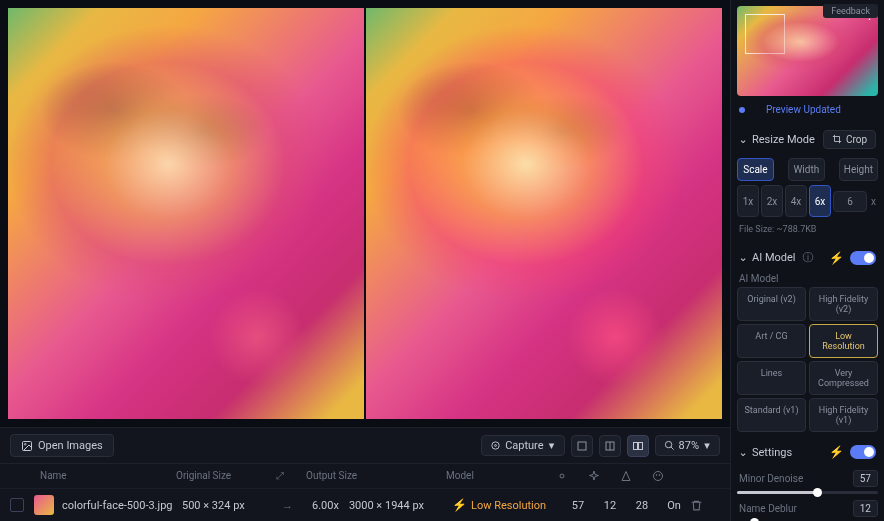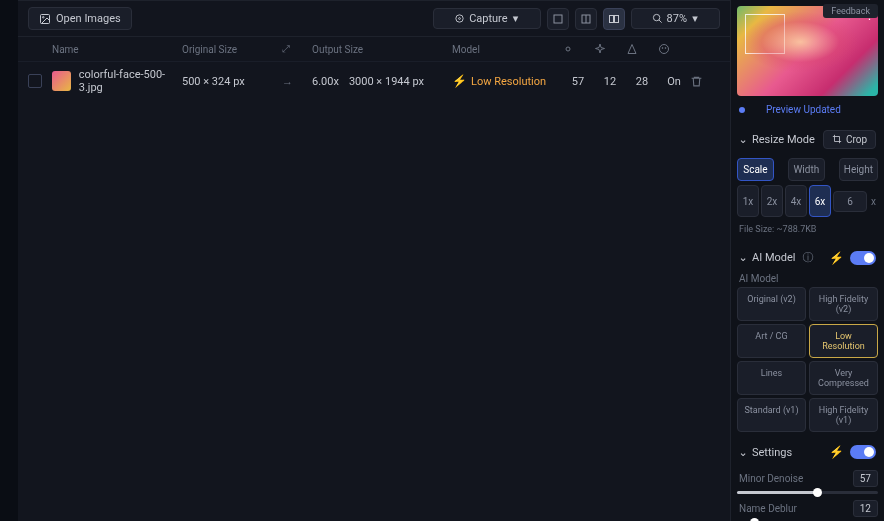--- a/index.html
+++ b/index.html
@@ -1,30 +1,30 @@
 <!DOCTYPE html>
 <html><head>
 <meta charset="utf-8">
 <style>
 *{margin:0;padding:0;box-sizing:border-box;font-family:-apple-system,BlinkMacSystemFont,"Segoe UI",Roboto,sans-serif}
 body{background:#0a0d14;color:#c5c8d0;font-size:11px;overflow:hidden;width:884px;height:521px;position:relative}
 .app{display:flex;height:100%}
-.main{flex:1;display:flex;flex-direction:row}
+.main{flex:1;display:flex;flex-direction:column}
 .preview{flex:1;display:flex;gap:2px;padding:8px;background:#0a0d14}
 .preview-pane{flex:1;background:linear-gradient(135deg,#6fb96b 0%,#e8b843 12%,#f5a742 25%,#e85a8f 50%,#d63384 65%,#c72d6f 80%,#e8b843 95%);position:relative;overflow:hidden}
 .preview-pane::after{content:"";position:absolute;inset:0;background:radial-gradient(ellipse 60% 45% at 45% 38%,rgba(255,230,180,.85) 0%,rgba(240,160,90,.6) 30%,rgba(220,70,110,.4) 55%,transparent 75%),radial-gradient(ellipse 35% 20% at 30% 25%,rgba(90,50,40,.6) 0%,transparent 60%),radial-gradient(ellipse 30% 15% at 55% 30%,rgba(80,40,35,.5) 0%,transparent 60%),radial-gradient(circle 80px at 70% 80%,rgba(240,90,130,.7) 0%,transparent 60%)}
 .preview-pane.right::after{filter:saturate(1.15) contrast(1.1)}
 .bottom{background:#12151e;border-top:1px solid #1e222c}
 .toolbar{display:flex;align-items:center;padding:6px 10px;gap:8px;border-bottom:1px solid #1e222c}
 .open-btn{background:#1a1e29;border:1px solid #2a2e3a;padding:4px 10px;border-radius:4px;color:#c5c8d0;display:flex;align-items:center;gap:5px;cursor:pointer;font-size:11px}
 .tb-right{margin-left:auto;display:flex;align-items:center;gap:6px}
-.tb-btn{background:#1a1e29;border:1px solid #2a2e3a;padding:3px 20px;border-radius:4px;color:#c5c8d0;cursor:pointer;font-size:11px;display:flex;align-items:center;gap:4px}
+.tb-btn{background:#1a1e29;border:1px solid #2a2e3a;padding:3px 8px;border-radius:4px;color:#c5c8d0;cursor:pointer;font-size:11px;display:flex;align-items:center;gap:4px}
 .tb-icon{width:22px;height:22px;background:#1a1e29;border:1px solid #2a2e3a;border-radius:4px;display:flex;align-items:center;justify-content:center;cursor:pointer}
 .tb-icon.active{background:#2a3142;border-color:#3a4158}
-.headers{display:flex;padding:6px 10px;color:#6b7280;font-size:10px;align-items:center}
+.headers{display:flex;padding:6px 16px;color:#6b7280;font-size:10px;}
 .col-check{width:24px}
 .col-name{flex:1}
 .col-orig{width:100px}
 .col-arrow{width:30px}
 .col-out{width:140px}
 .col-model{width:110px}
 .col-v{width:32px;text-align:center}
 .col-act{width:30px}
 .row{display:flex;padding:6px 10px;align-items:center;border-top:1px solid #1a1e29}
 .check{width:14px;height:14px;border:1px solid #3a4158;border-radius:2px;cursor:pointer}

